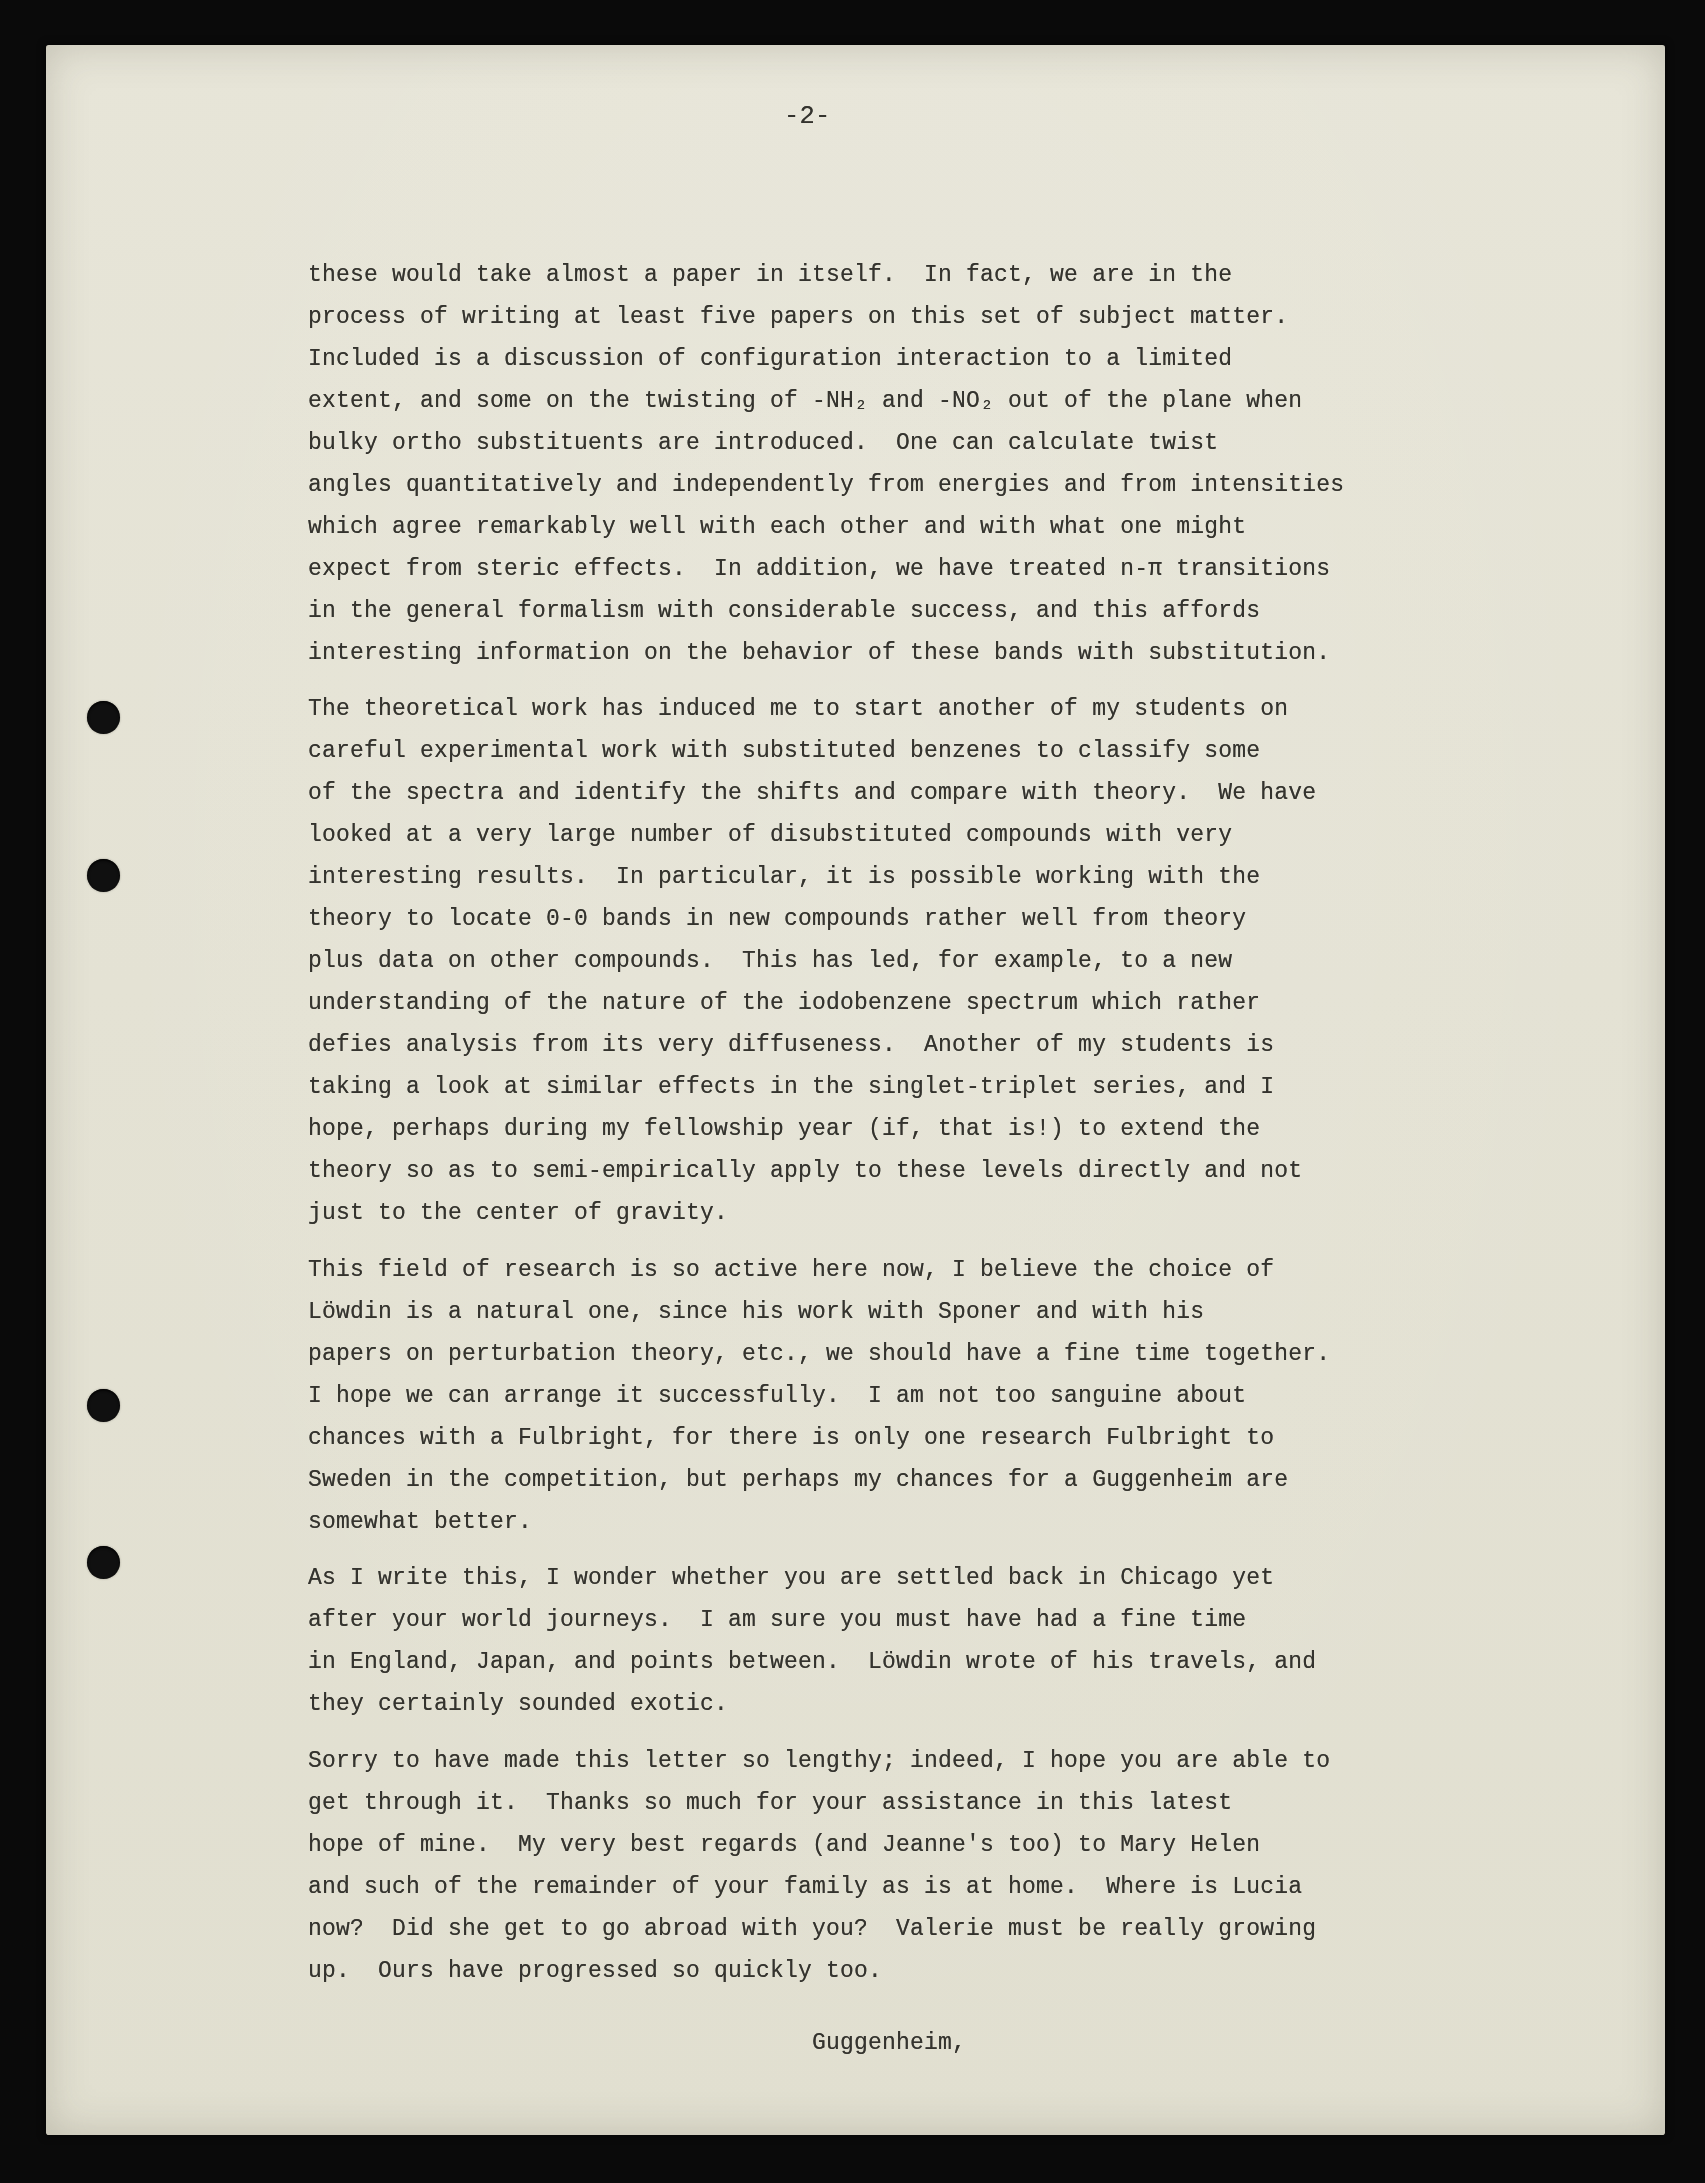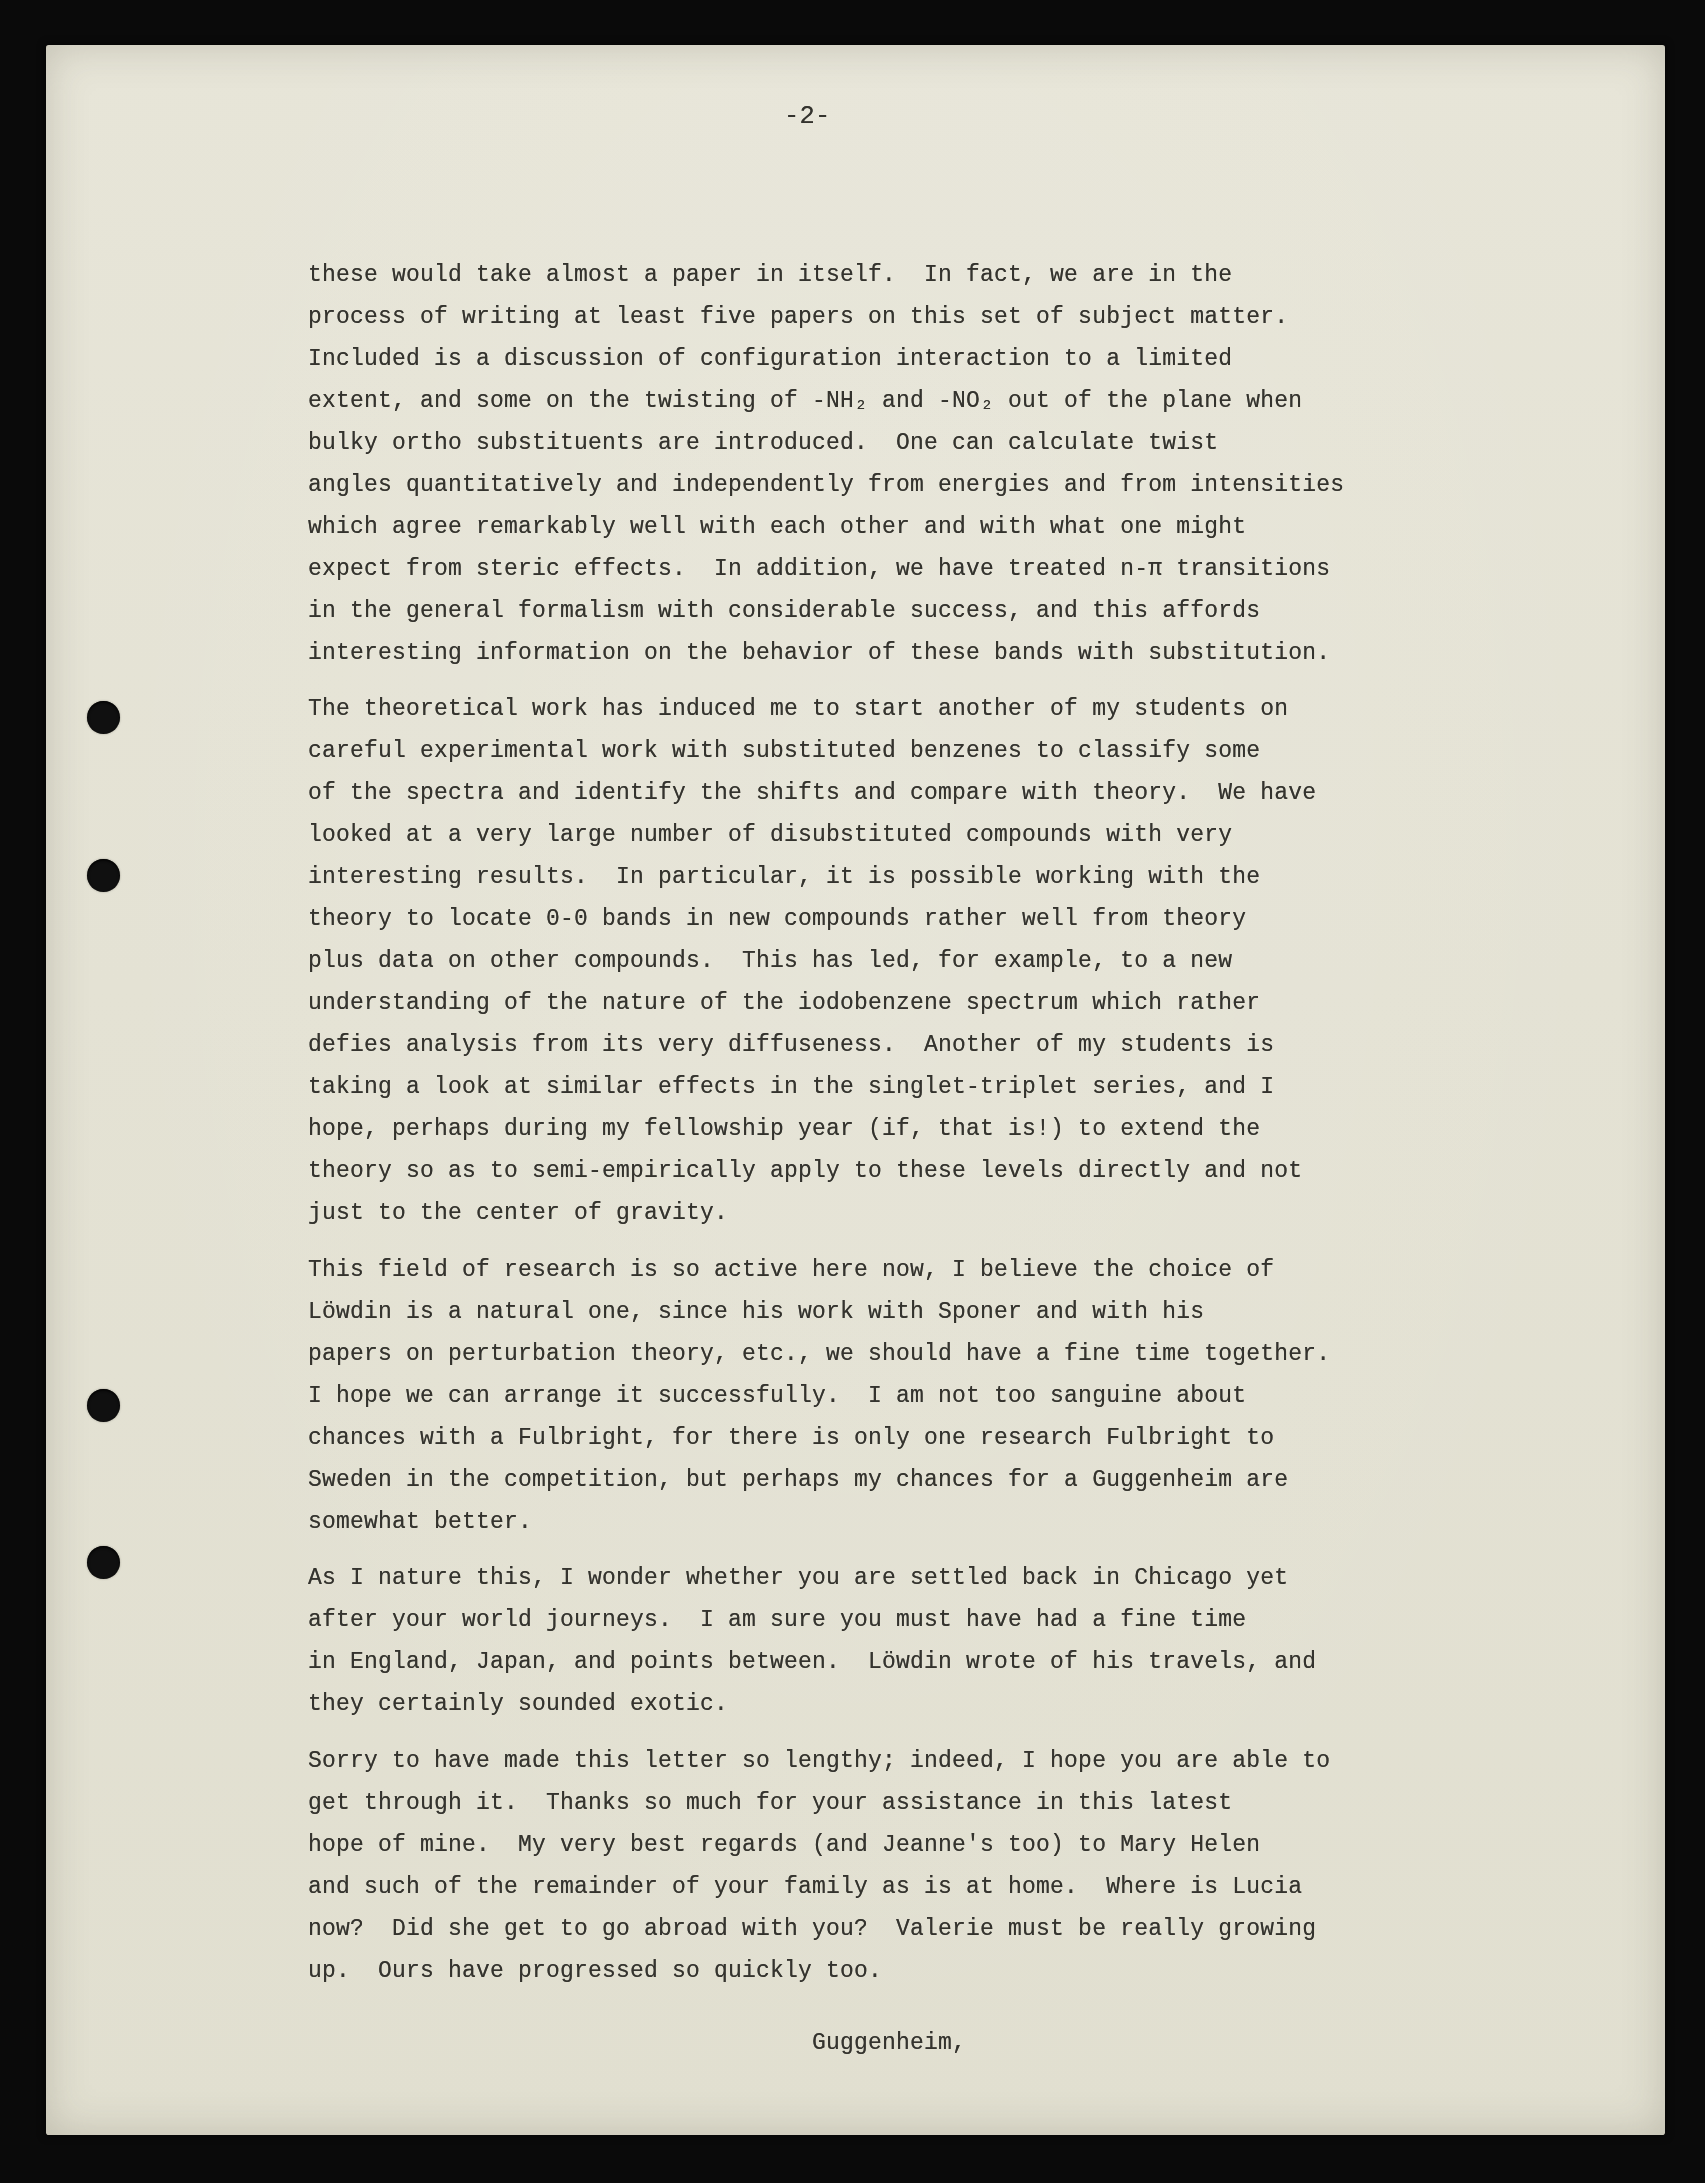--- a/index.html
+++ b/index.html
@@ -106,21 +106,21 @@
 hope, perhaps during my fellowship year (if, that is!) to extend the
 theory so as to semi-empirically apply to these levels directly and not
 just to the center of gravity.</p>
     <p class="para">This field of research is so active here now, I believe the choice of
 Löwdin is a natural one, since his work with Sponer and with his
 papers on perturbation theory, etc., we should have a fine time together.
 I hope we can arrange it successfully.  I am not too sanguine about
 chances with a Fulbright, for there is only one research Fulbright to
 Sweden in the competition, but perhaps my chances for a Guggenheim are
 somewhat better.</p>
-    <p class="para">As I nature this, I wonder whether you are settled back in Chicago yet
+    <p class="para">As I write this, I wonder whether you are settled back in Chicago yet
 after your world journeys.  I am sure you must have had a fine time
 in England, Japan, and points between.  Löwdin wrote of his travels, and
 they certainly sounded exotic.</p>
     <p class="para">Sorry to have made this letter so lengthy; indeed, I hope you are able to
 get through it.  Thanks so much for your assistance in this latest
 hope of mine.  My very best regards (and Jeanne's too) to Mary Helen
 and such of the remainder of your family as is at home.  Where is Lucia
 now?  Did she get to go abroad with you?  Valerie must be really growing
 up.  Ours have progressed so quickly too.</p>
     <div class="closing">Guggenheim,</div>

